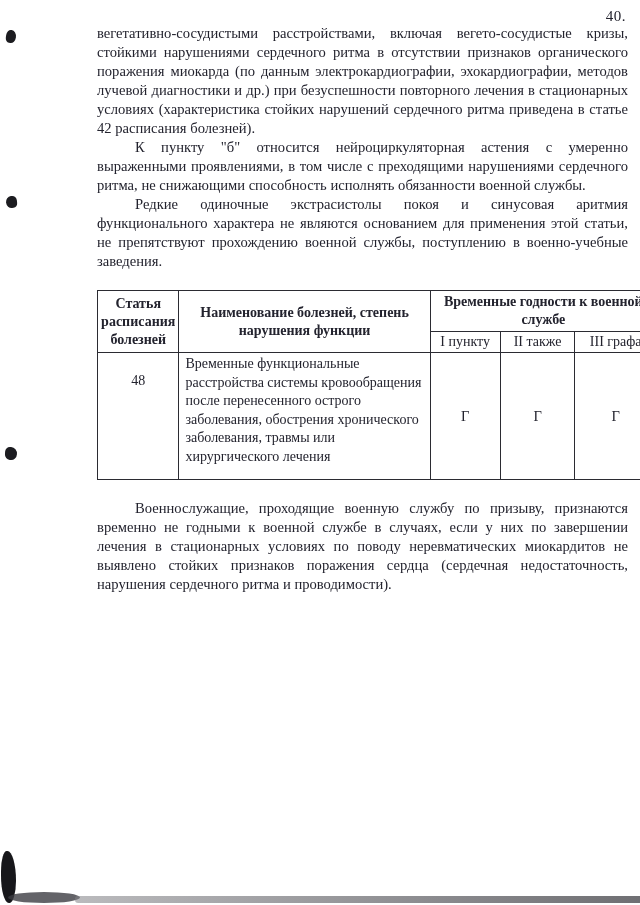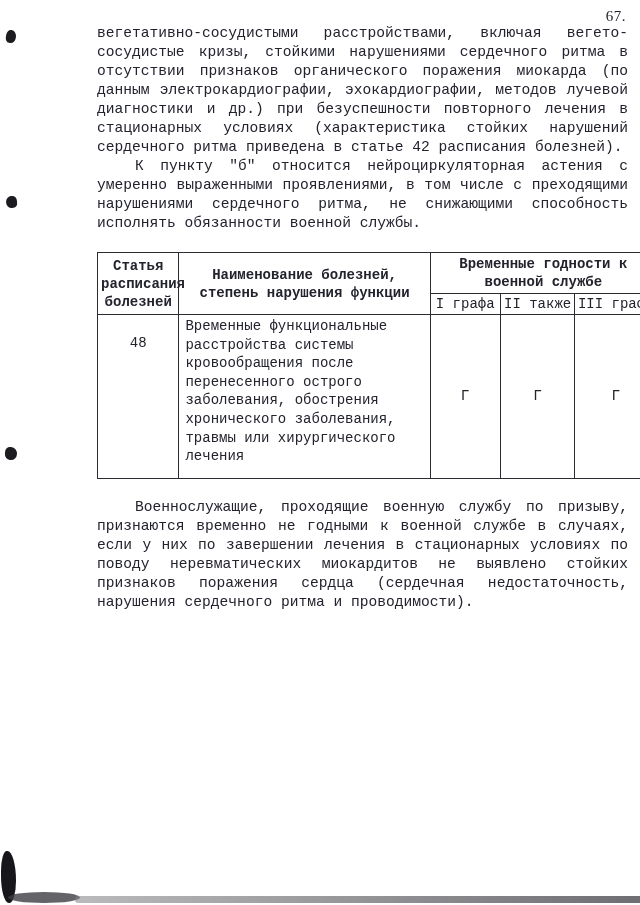--- a/index.html
+++ b/index.html
@@ -8,21 +8,21 @@
     background:#ffffff;
     font-family:"Liberation Serif", serif;
     color:#23232e;
   }
   .page-number {
     position:absolute; top:8px; right:14px;
     font-size:15px; letter-spacing:0.5px;
   }
   .content {
     position:absolute; left:97px; top:24px; width:531px;
-    font-size:14.6px; line-height:19px; text-align:justify;font-family:Liberation Mono, monospace;
+    font-size:14.6px; line-height:19px; text-align:justify;
   }
   p.para { margin:0; text-indent:38px; }
   p.para.no-indent { text-indent:0; }
 
   table.disease-table {
     width:560px; border-collapse:collapse; table-layout:fixed;
     margin:19px 0 19px 0;
     font-size:14px; line-height:18px; text-align:left;
   }
   .disease-table th, .disease-table td {
@@ -49,43 +49,44 @@
     background:rgba(60,60,66,0.8); }
   .a-bottom-band { left:75px; top:896px; width:565px; height:7px;
     background:linear-gradient(to right, rgba(130,130,135,0.55), rgba(75,75,80,0.8));
     border-radius:3px 0 0 3px; }
 </style>
 </head>
 <body>
 
 <div>
 
-  <div class="page-number">67.</div>
+  <div class="page-number">40.</div>
 
   <div class="content">
 
     <p class="para no-indent">вегетативно-сосудистыми расстройствами, включая вегето-сосудистые кризы, стойкими нарушениями сердечного ритма в отсутствии признаков органического поражения миокарда (по данным электрокардиографии, эхокардиографии, методов лучевой диагностики и др.) при безуспешности повторного лечения в стационарных условиях (характеристика стойких нарушений сердечного ритма приведена в статье 42 расписания болезней).</p>
     <p class="para">К пункту "б" относится нейроциркуляторная астения с умеренно выраженными проявлениями, в том числе с преходящими нарушениями сердечного ритма, не снижающими способность исполнять обязанности военной службы.</p>
+    <p class="para">Редкие одиночные экстрасистолы покоя и синусовая аритмия функционального характера не являются основанием для применения этой статьи, не препятствуют прохождению военной службы, поступлению в военно-учебные заведения.</p>
 
     <table class="disease-table">
       <colgroup>
         <col class="col-article">
           <col class="col-name">
           <col class="col-g1">
           <col class="col-g2">
           <col class="col-g3">
       </colgroup>
       <thead>
         <tr>
           <th rowspan="2">Статья расписания болезней</th>
           <th rowspan="2">Наименование болезней, степень нарушения функции</th>
           <th colspan="3">Временные годности к военной службе</th>
         </tr>
         <tr>
-          <th class="sub">I графа</th>
+          <th class="sub">I пункту</th>
           <th class="sub">II также</th>
           <th class="sub">III графа</th>
         </tr>
       </thead>
       <tbody>
         <tr>
           <td class="cell-article">48</td>
           <td class="cell-name">Временные функциональные расстройства системы кровообращения после перенесенного острого заболевания, обострения хронического заболевания, травмы или хирургического лечения</td>
           <td class="cell-grade">Г</td>
           <td class="cell-grade">Г</td>

